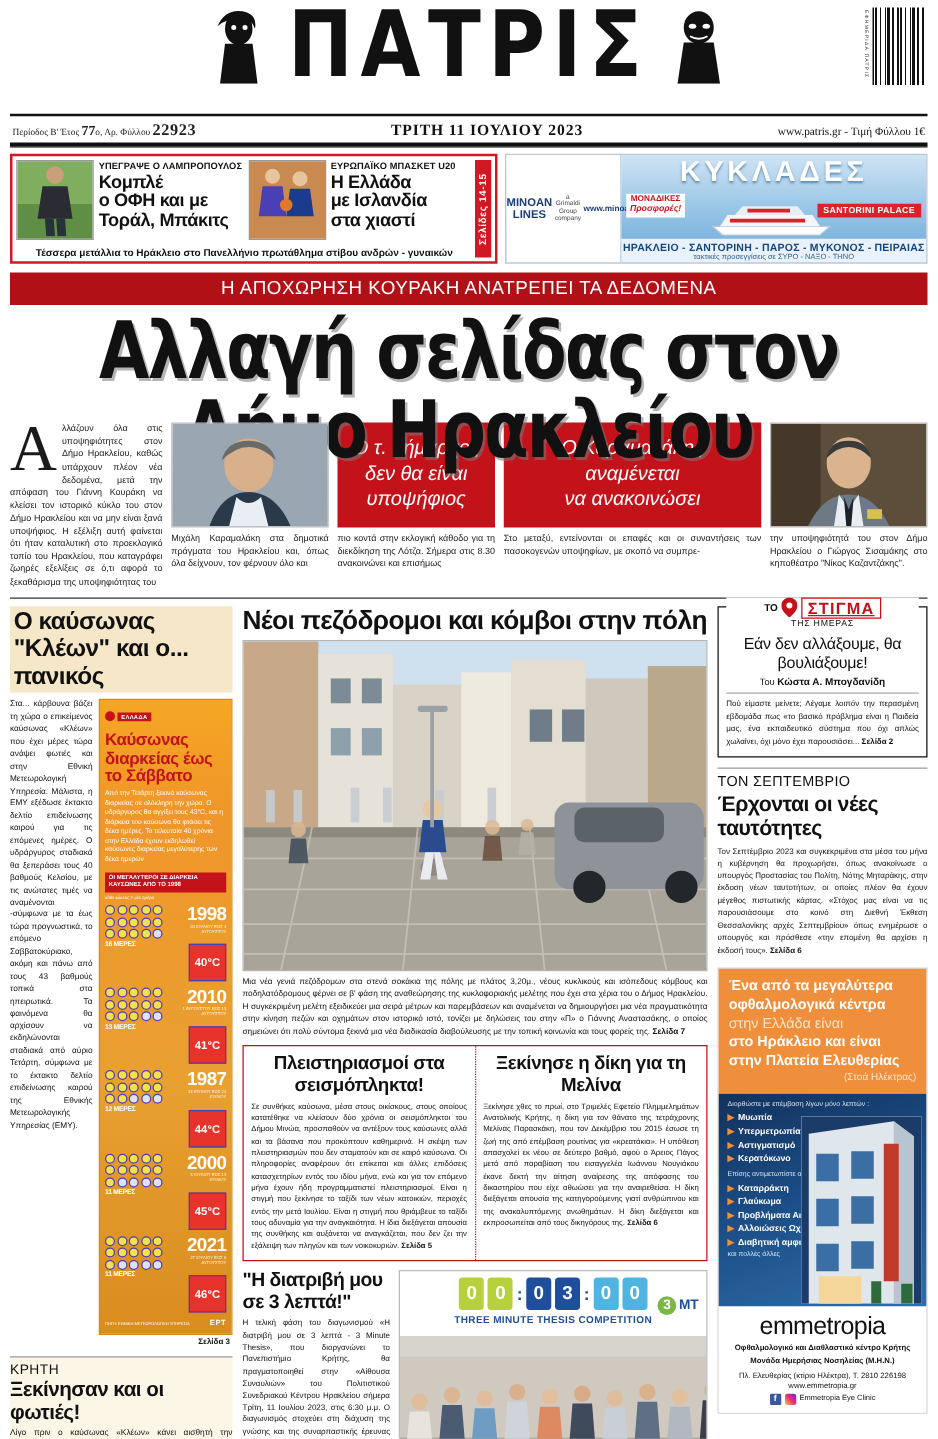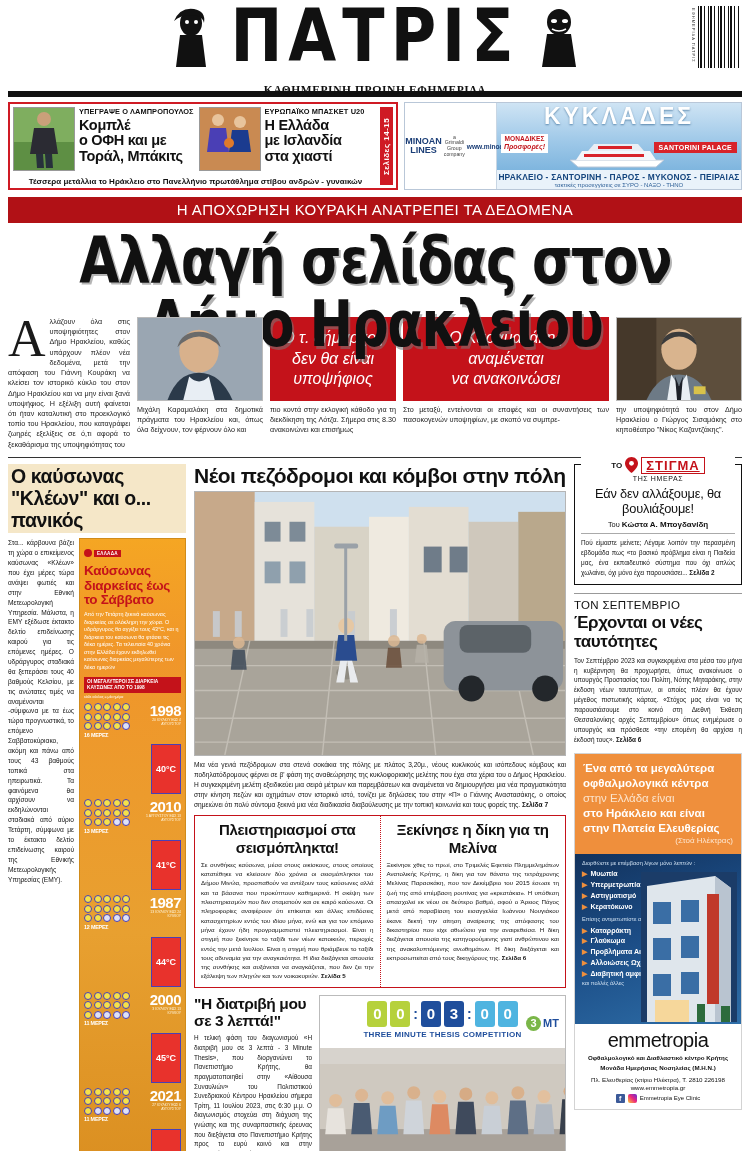--- a/index.html
+++ b/index.html
@@ -140,21 +140,21 @@
   .ig-row { display:flex; align-items:flex-start; gap:3px; padding:2px 0 3px; position:relative; }
   .ig-dots { flex:0 0 52px; }
   .dotline { display:flex; gap:1.5px; margin-bottom:1.5px; }
   .dotline i { width:8px; height:8px; border-radius:50%; background:#f5e14a; border:1px solid #4a3fb5; display:block; }
   .dotline i.pale { background:#dfe2f7; }
   .ig-days { font-size:5.4px; font-weight:bold; color:#fff; margin-top:1px; letter-spacing:-.2px; }
   .ig-meta { flex:1; text-align:right; }
   .ig-year { font-size:15px; font-weight:bold; color:#fff; line-height:1; letter-spacing:-.5px; }
   .ig-range { font-size:3.4px; color:#fff6e0; line-height:1.2; }
   .ig-temp { display:inline-block; background:#e8322c; color:#fff; font-weight:bold;
-     font-size:9px; padding:19px 4px; border:1.5px solid #4a3fb5; margin-top:18px; }
+     font-size:9px; padding:9px 4px; border:1.5px solid #4a3fb5; margin-top:8px; }
   .ig-foot { display:flex; justify-content:space-between; align-items:center; margin-top:3px; }
   .ig-credit { font-size:3.2px; color:#fff; }
   .ig-ert { font-size:6px; font-weight:bold; color:#fff; letter-spacing:.5px; }
 
   .krit-sec { margin-top:8px; border-top:1px solid #999; padding-top:4px; background:#fcf6e6; }
   .krit-kicker { font-size:11px; letter-spacing:.4px; }
   .krit-head { font-size:16.5px; font-weight:bold; line-height:1.1; letter-spacing:-.4px; margin:1px 0 3px; }
   .krit-body { font-size:6.7px; line-height:1.52; text-align:justify; }
 
   
@@ -254,26 +254,34 @@
           <path d="M13 29 L37 29 L42 62 L8 62 Z"></path>
         </g>
         <g fill="#fff">
               <ellipse cx="20" cy="16" rx="3" ry="2"></ellipse>
               <ellipse cx="31" cy="16" rx="3" ry="2"></ellipse>
               <path d="M18 24 q7 4 14 0" stroke="#fff" stroke-width="1.5" fill="none"></path>
             </g>
         </svg>
       </div>
     </div>
-    <div class="mast-sub">ΚΑΘΗΜΕΡΙΝΗ ΠΡΩΙΝΗ ΕΦΗΜΕΡΙΔΑ</div>
     <div class="barcode"></div>
     <div class="barcode-lbl">ΕΦΗΜΕΡΙΔΑ ΠΑΤΡΙΣ</div>
   </div>
 
   <div class="mast-rule"></div>
+  <div class="mast-info">
+    <div class="left">
+      <span>Περίοδος Β' Έτος</span>
+      <b>77</b><span>ο, Αρ. Φύλλου</span>
+      <span class="issue">22923</span>
+    </div>
+    <div class="mid">ΤΡΙΤΗ 11 ΙΟΥΛΙΟΥ 2023</div>
+    <div class="right">www.patris.gr - Τιμή Φύλλου 1€</div>
+  </div>
   <div class="mast-rule2"></div>
 
   <div class="promo-row">
     <div class="promo-left">
       <div class="promo-cells">
         <div class="promo-cell">
           <div class="promo-photo ph-football">
             <svg class="silhouette" width="40" height="58" viewBox="0 0 40 58">
                 <g fill="#2b2b33">
             <circle cx="20" cy="9" r="7" fill="#caa07a"></circle>

